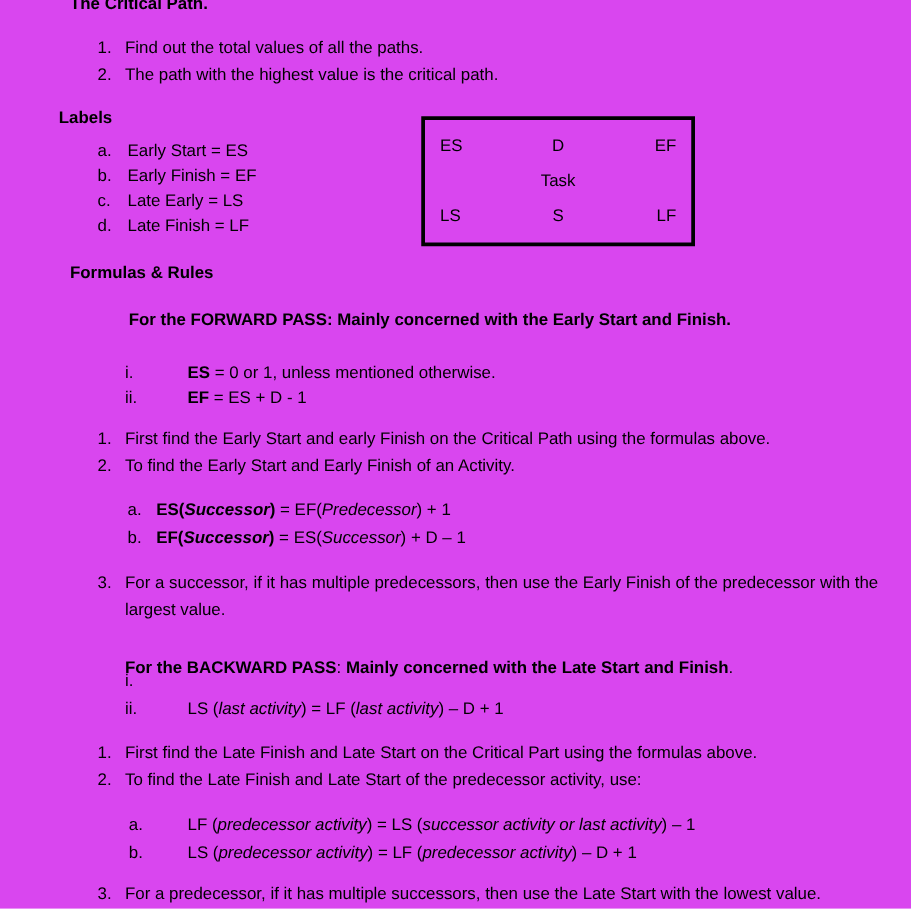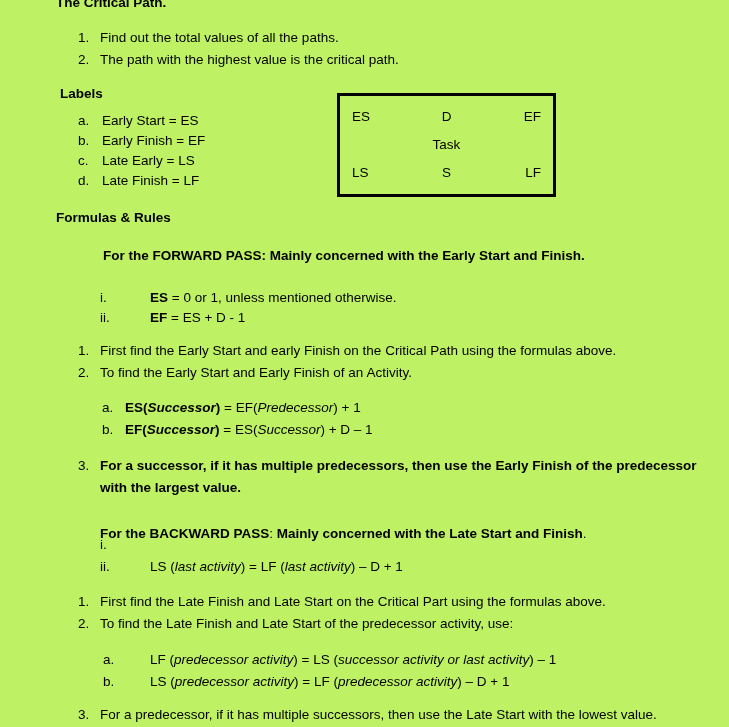--- a/index.html
+++ b/index.html
@@ -6,21 +6,21 @@
     margin: 0;
     padding: 0;
     background: #ffffff;
     font-family: "Liberation Sans", "DejaVu Sans", sans-serif;
     color: #000000;
   }
   .page {
     position: relative;
     width: 729px;
     height: 727px;
-    background: #bef264;
+    background: #d946ef;
     overflow: hidden;
   }
   .line {
     position: absolute;
     font-size: 13.5px;
     line-height: 20px;
     white-space: nowrap;
     color: #000000;
   }
   .bold { font-weight: 700; }
@@ -28,21 +28,20 @@
   .marker { flex: 0 0 auto; display: inline-block; }
   .m22 { width: 22px; }
   .m24 { width: 24px; }
   .m23 { width: 23px; }
   .m50 { width: 50px; }
   .m47 { width: 47px; }
   .wrap-text {
     white-space: normal;
     width: 620px;
     line-height: 22px;
-    font-weight: bold;
   }
   .wrap-row { line-height: 22px; }
   
   .task-box {
     position: absolute;
     left: 337px;
     top: 93px;
     width: 219px;
     height: 104px;
     border: 3px solid #000000;
@@ -67,21 +66,21 @@
 
   <div class="line row" style="left:78px; top:28px;">
     <span class="marker m22">1.</span>
     <span>Find out the total values of all the paths.</span>
   </div>
   <div class="line row" style="left:78px; top:50px;">
     <span class="marker m22">2.</span>
     <span>The path with the highest value is the critical path.</span>
   </div>
 
-  <div class="line bold" style="left:60px; top:84px;">Labels</div>
+  <div class="line bold" style="left:47px; top:84px;">Labels</div>
 
   <div class="line row" style="left:78px; top:111px;">
     <span class="marker m24">a.</span>
     <span>Early Start = ES</span>
   </div>
   <div class="line row" style="left:78px; top:131px;">
     <span class="marker m24">b.</span>
     <span>Early Finish = EF</span>
   </div>
   <div class="line row" style="left:78px; top:151px;">

